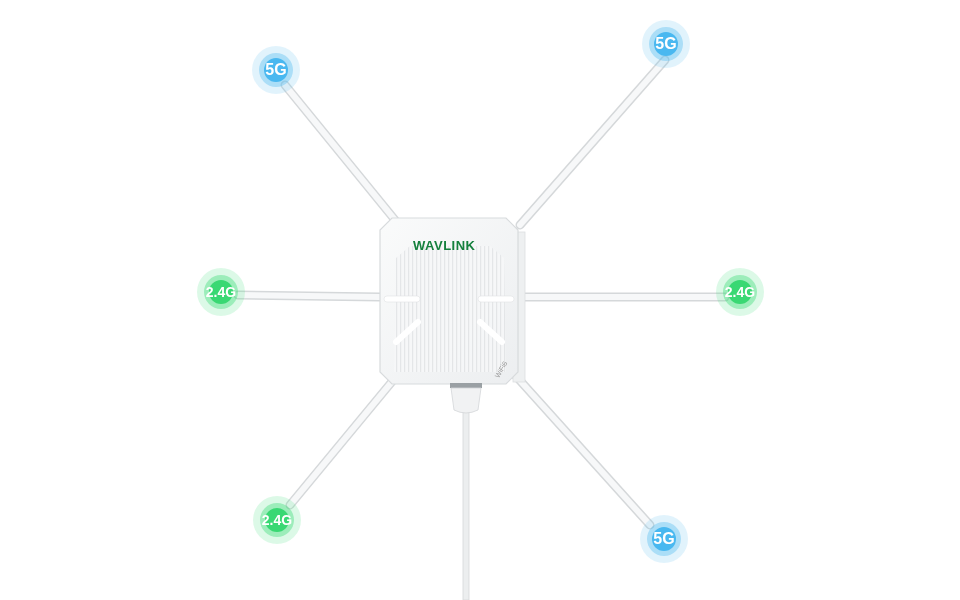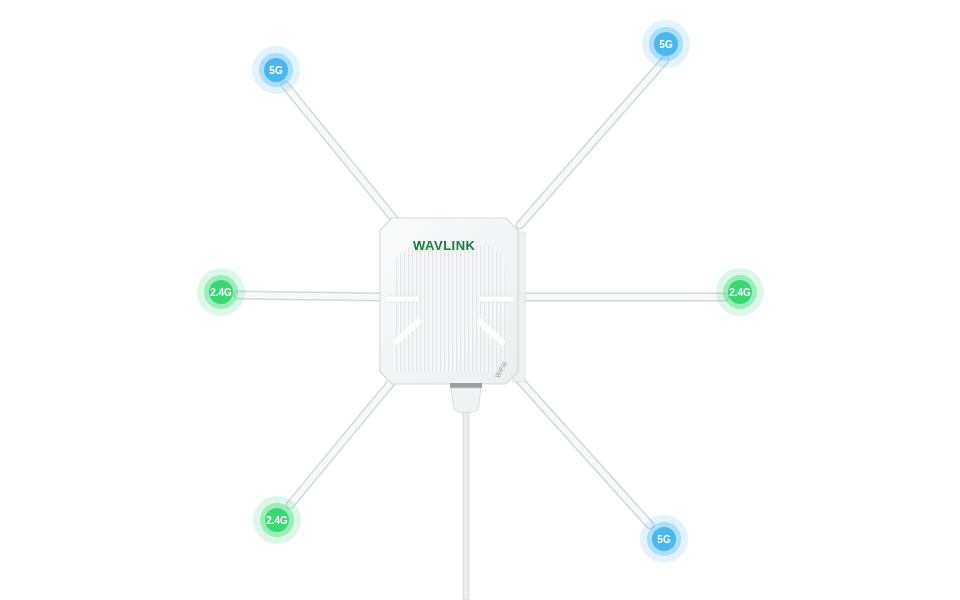--- a/index.html
+++ b/index.html
@@ -2,28 +2,28 @@
 <html><head>
 <meta charset="utf-8">
 <style>
   html,body{margin:0;padding:0;background:#ffffff;}
   body{width:960px;height:600px;position:relative;overflow:hidden;font-family:"Liberation Sans",sans-serif;}
   .scene{position:absolute;left:0;top:0;width:960px;height:600px;}
   .badge{position:absolute;width:48px;height:48px;border-radius:50%;display:flex;align-items:center;justify-content:center;}
   .badge .ring2{position:absolute;inset:0;border-radius:50%;}
   .badge .ring1{position:absolute;left:7px;top:7px;width:34px;height:34px;border-radius:50%;}
   .badge .core{position:absolute;left:12px;top:12px;width:24px;height:24px;border-radius:50%;}
-  .badge .lbl{position:relative;color:#ffffff;font-size:10px;font-weight:bold;z-index:2;}
+  .badge .lbl{position:relative;color:#ffffff;font-size:16px;font-weight:bold;z-index:2;}
   .b5 .ring2{background:rgba(90,190,240,0.18);}
   .b5 .ring1{background:rgba(90,190,240,0.40);}
   .b5 .core{background:#49b8f0;}
   .b24 .ring2{background:rgba(60,220,120,0.18);}
   .b24 .ring1{background:rgba(60,220,120,0.40);}
   .b24 .core{background:#39d873;}
-  .b24 .lbl{font-size:10px;}
+  .b24 .lbl{font-size:14px;}
   .brand{position:absolute;left:413px;top:238px;font-size:13px;font-weight:bold;letter-spacing:0.5px;color:#15803d;}
   .wifi6{position:absolute;left:492px;top:366px;font-size:7px;color:#9a9a9a;transform:rotate(-60deg);}
 </style>
 </head>
 <body>
 
 <div class="scene">
   <svg width="960" height="600" viewBox="0 0 960 600">
     <defs>
       <linearGradient id="ant" x1="0" y1="0" x2="1" y2="0">

